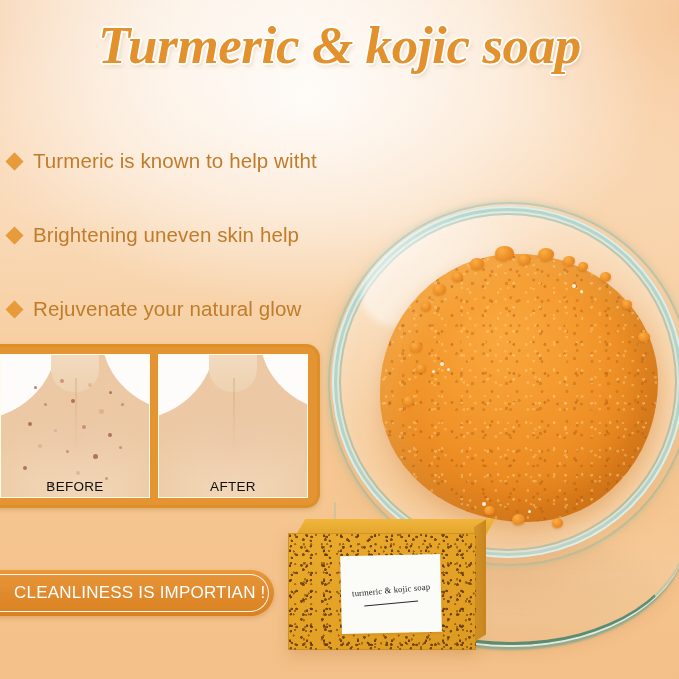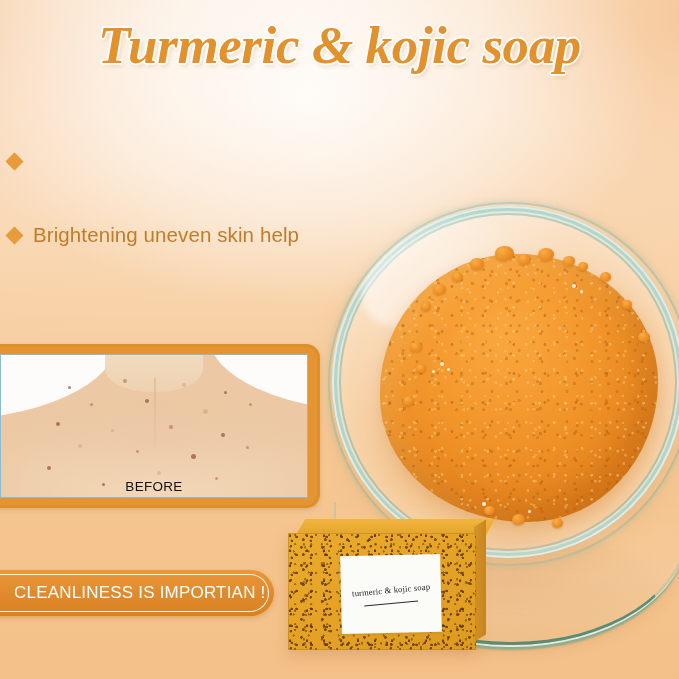--- a/index.html
+++ b/index.html
@@ -356,21 +356,21 @@
     box-shadow: 0 2px 5px rgba(170,110,40,0.28);
     display: flex;
     padding: 7px 9px 7px 14px;
     box-sizing: border-box;
     gap: 8px;
   }
   .ba-panel {
     position: relative;
     flex: 1 1 0;
     overflow: hidden;
-    background: #0369a1;
+    background: #fef9c3;
     border: 1px solid rgba(255,255,255,0.55);
   }
   .skin {
     position: absolute;
     inset: 0;
     background:
       radial-gradient(ellipse 62% 58% at 50% 92%, #f2d7b8 0%, #f0d2b0 48%, #ecc9a4 100%),
       linear-gradient(to bottom, #fdfaf6 0%, #f6e6d2 22%, #f1d8bd 60%, #eccda8 100%);
   }
   .skin-shoulder-l {
@@ -527,24 +527,29 @@
         <div class="soap-label-rule"></div>
       </div>
     </div>
   </div>
 
   <div class="heading">Turmeric &amp; kojic soap</div>
 
   <div class="bullets">
     <div class="bullet">
       <div class="bullet-marker"></div>
+      <div class="bullet-text">Turmeric is known to help witht</div>
     </div>
     <div class="bullet">
       <div class="bullet-marker"></div>
       <div class="bullet-text">Brightening uneven skin help</div>
+    </div>
+    <div class="bullet">
+      <div class="bullet-marker"></div>
+      <div class="bullet-text">Rejuvenate your natural glow</div>
     </div>
   </div>
 
   <div class="ba-frame">
 
     <div class="ba-panel">
       <div class="skin">
         <div class="skin-shoulder-l"></div>
         <div class="skin-shoulder-r"></div>
         <div class="skin-neck"></div>
@@ -567,20 +572,30 @@
         <div class="blemish dark" style="left:62%;top:70%;width:5px;height:5px;"></div>
         <div class="blemish" style="left:80%;top:64%;width:3px;height:3px;"></div>
         <div class="blemish dark" style="left:15%;top:78%;width:4px;height:4px;"></div>
         <div class="blemish soft" style="left:51%;top:82%;width:4px;height:4px;"></div>
         <div class="blemish" style="left:70%;top:86%;width:3px;height:3px;"></div>
         <div class="blemish dark" style="left:33%;top:90%;width:3px;height:3px;"></div>
       </div>
       <div class="ba-caption">BEFORE</div>
     </div>
 
+    <div class="ba-panel">
+      <div class="skin">
+        <div class="skin-shoulder-l"></div>
+        <div class="skin-shoulder-r"></div>
+        <div class="skin-neck"></div>
+        <div class="skin-spine"></div>
+        <div class="skin-warm"></div>
+      </div>
+      <div class="ba-caption">AFTER</div>
+    </div>
 
   </div>
 
   <div class="banner">
     <div class="banner-inner"></div>
     <div class="banner-text">CLEANLINESS IS IMPORTIAN !</div>
   </div>
 
 </div>
 

